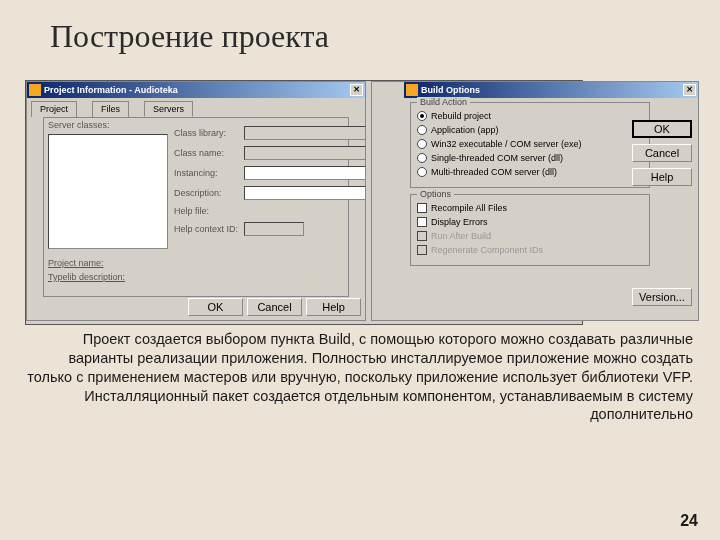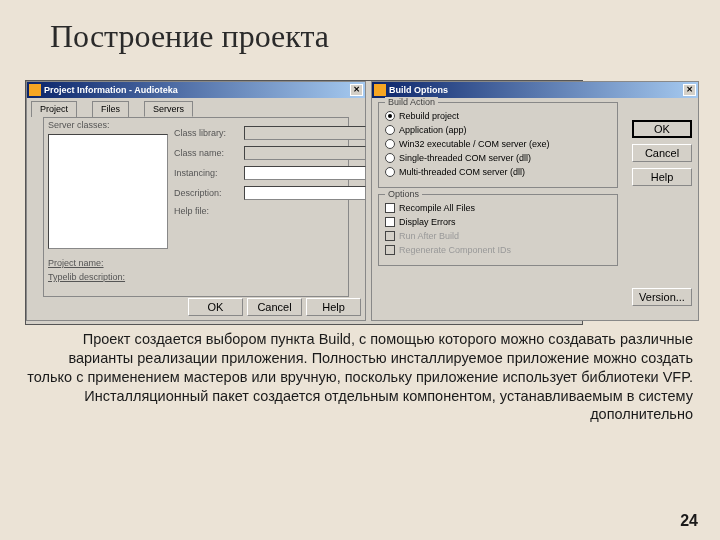--- a/index.html
+++ b/index.html
@@ -1,21 +1,21 @@
 <!DOCTYPE html>
 <html><head>
 <meta charset="utf-8">
 <style>
   * { box-sizing: border-box; margin: 0; padding: 0; }
   body { width: 720px; height: 540px; background: #ebe3d6; font-family: Arial, sans-serif; position: relative; overflow: hidden; }
   .slide-title { font-family: 'Times New Roman', serif; font-size: 32px; color: #2a2a2a; padding: 18px 0 0 50px; }
   .screenshots { position: absolute; top: 80px; left: 25px; width: 558px; height: 245px; background: #d4d0c8; border: 1px solid #555; }
   .win { position: absolute; background: #d4d0c8; border: 1px solid #888; font-size: 10px; }
   .win.left { left: 0; top: 0; width: 340px; height: 240px; }
-  .win.right { left: 345px; top: 0; width: 328px; height: 240px; }
+  .win.right { left: 345px; top: 0; width: 328px; height: 240px; padding-left: 32px; }
   .titlebar { background: linear-gradient(to right, #0a246a, #a6caf0); color: #fff; height: 16px; display: flex; align-items: center; padding: 0 2px; font-size: 9px; font-weight: bold; }
   .titlebar .ticon { width: 12px; height: 12px; background: #f6a623; margin-right: 3px; }
   .titlebar .close { margin-left: auto; width: 13px; height: 12px; background: #d4d0c8; border: 1px solid #fff; display: flex; align-items: center; justify-content: center; color: #000; font-size: 8px; line-height: 1; }
   .tabs { display: flex; padding: 3px 4px 0 4px; gap: 16px; font-size: 9px; }
   .tab { padding: 2px 8px; border: 1px solid #888; border-bottom: none; background: #d4d0c8; margin-right: -1px; }
   .tab.active { background: #d4d0c8; position: relative; z-index: 2; border-bottom: 1px solid #d4d0c8; }
   .tabpanel { border: 1px solid #888; margin: 0 16px; padding: 6px; height: 180px; position: relative; }
   .fieldlabel { font-size: 9px; color: #555; }
   .listbox { position: absolute; top: 16px; left: 4px; width: 120px; height: 115px; background: #fff; border: 1px solid #888; border-top-color: #444; border-left-color: #444; }
   .rcol { position: absolute; left: 130px; top: 8px; width: 192px; }
@@ -74,20 +74,24 @@
         <div class="frow">
             <span class="lbl">Instancing:</span>
             <span class="inp"></span>
           </div>
         <div class="frow">
             <span class="lbl">Description:</span>
             <span class="inp"></span>
           </div>
         <div class="frow">
             <span class="lbl">Help file:</span>
+          </div>
+        <div class="frow">
+            <span class="lbl">Help context ID:</span>
+            <span class="inp dis" style="flex:0 0 60px;"></span>
           </div>
       </div>
       <div class="projrows">
         <div class="frow" style="margin-bottom:4px;">
             <span class="lbl" style="width:90px;text-decoration:underline;">Project name:</span>
           </div>
         <div class="frow">
             <span class="lbl" style="width:90px;text-decoration:underline;">Typelib description:</span>
           </div>
       </div>

